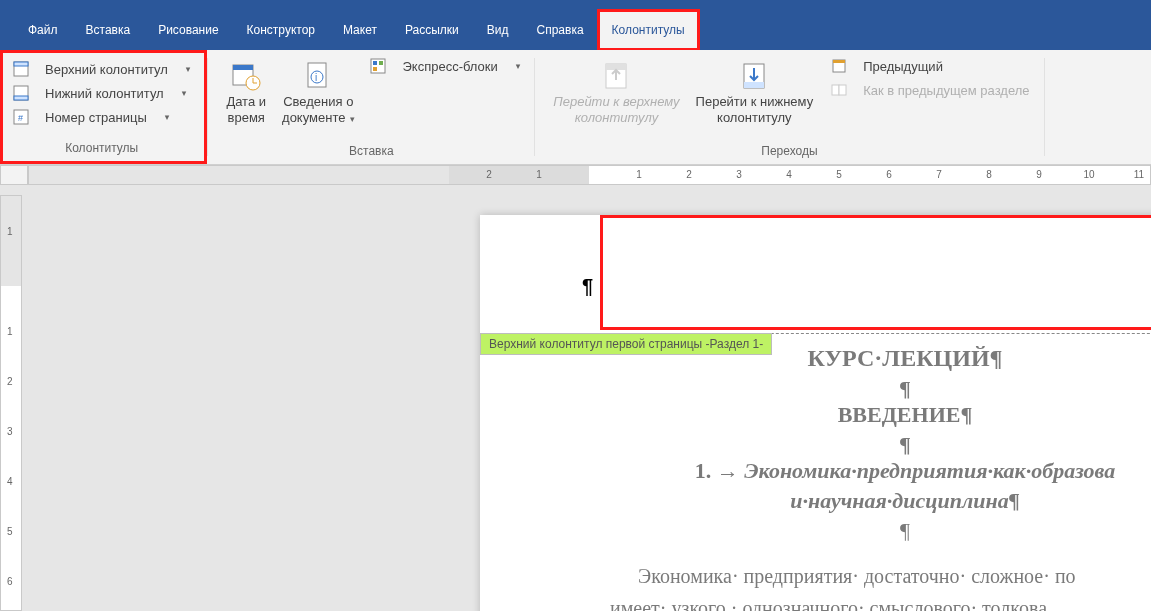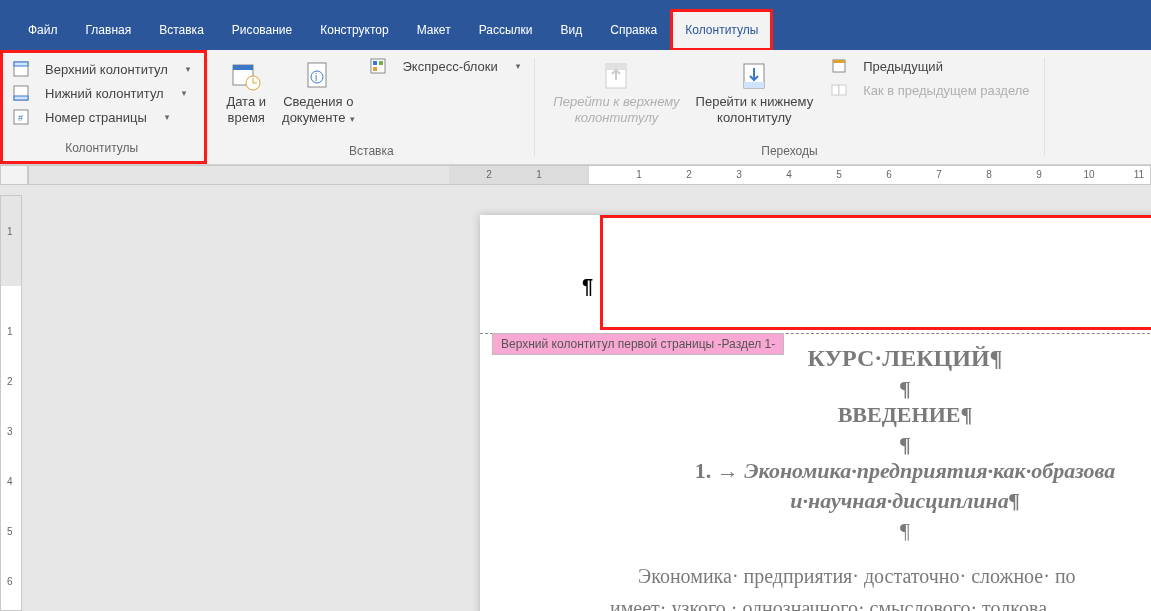--- a/index.html
+++ b/index.html
@@ -44,39 +44,38 @@
   .hruler .num { position:absolute; top:3px; transform:translateX(-50%); }
   
   .vruler { position:absolute; top:30px; left:0; width:22px; bottom:0; background:#fff; border:1px solid #c9c9c9; font-size:10px; color:#666; overflow:hidden;}
   .vruler .shade { position:absolute; left:0; right:0; background:#e5e5e5; }
   .vruler .num { position:absolute; left:6px; transform:translateY(-50%); transform-origin:center; }
   
   .page { position:absolute; top:50px; left:480px; width:720px; height:900px; background:#fff; box-shadow:0 0 8px rgba(0,0,0,0.2); }
   .header-red { position:absolute; left:120px; right:0; top:0; height:115px; border:3px solid #ff1a1a; }
   .cursor-mark { position:absolute; left:102px; top:60px; font-size:20px; color:#000; font-weight:bold; }
   .header-dash { position:absolute; left:0; right:0; top:118px; border-top:1px dashed #888; }
-  .header-tag { position:absolute; left:12px; top:118px; background:#f9a8d4; border:1px solid #bdbdbd; padding:3px 8px; font-size:12px; color:#555; }
+  .header-tag { position:absolute; left:0; top:118px; background:#bef264; border:1px solid #bdbdbd; padding:3px 8px; font-size:12px; color:#555; }
   
   .body-text { position:absolute; top:130px; left:130px; right:0; font-family:"Times New Roman", serif; color:#7a7a7a; }
   .body-text .h1 { font-size:24px; font-weight:bold; text-align:center; margin-bottom:4px; }
   .body-text .h2 { font-size:22px; font-weight:bold; text-align:center; margin-bottom:4px; }
   .body-text .h3 { font-size:22px; font-weight:bold; text-align:center; margin-bottom:4px; font-style:italic; }
   .body-text .pmark { text-align:center; font-size:22px; font-weight:bold;}
   .body-text .para { font-size:20px; text-align:justify; margin-top:16px; line-height:1.6; text-indent:28px;}
   
   .red-group { border:3px solid #ff1a1a; }
 </style>
 </head>
 <body>
 
 <div class="titlebar"></div>
 
 <div class="tabstrip">
   <div class="tab">Файл</div>
-  <div class="tab">Главная</div>
   <div class="tab">Вставка</div>
   <div class="tab">Рисование</div>
   <div class="tab">Конструктор</div>
   <div class="tab">Макет</div>
   <div class="tab">Рассылки</div>
   <div class="tab">Вид</div>
   <div class="tab">Справка</div>
   <div class="tab active highlight-red">Колонтитулы</div>
 </div>
 

